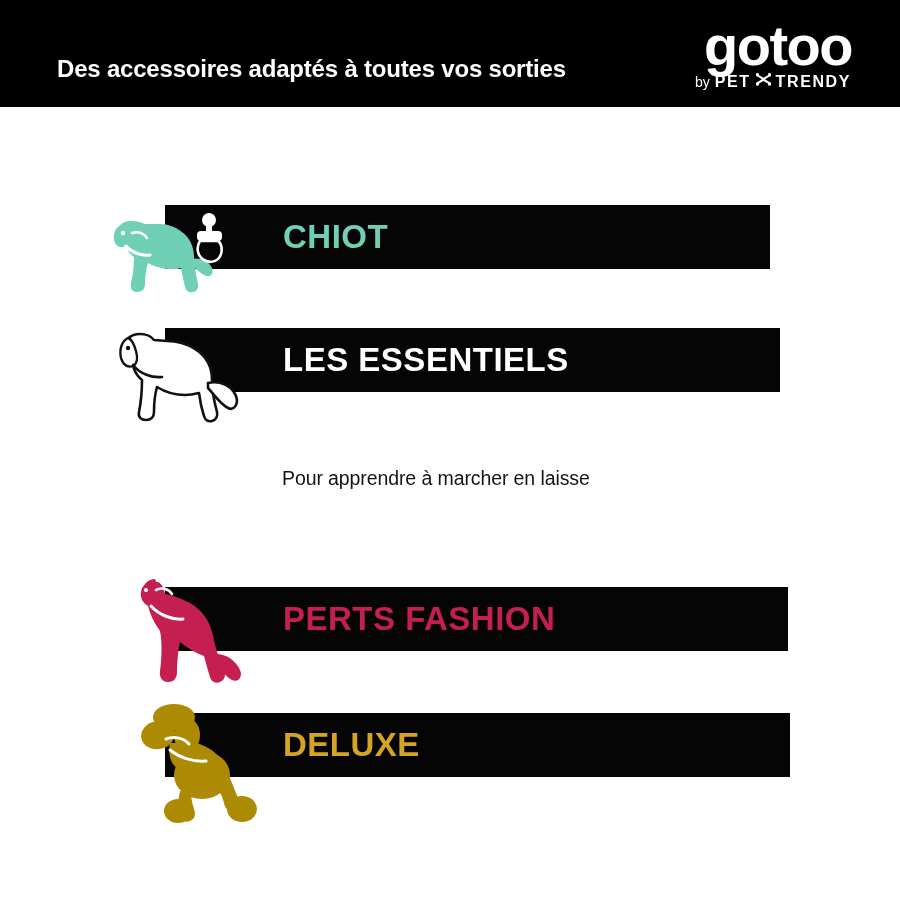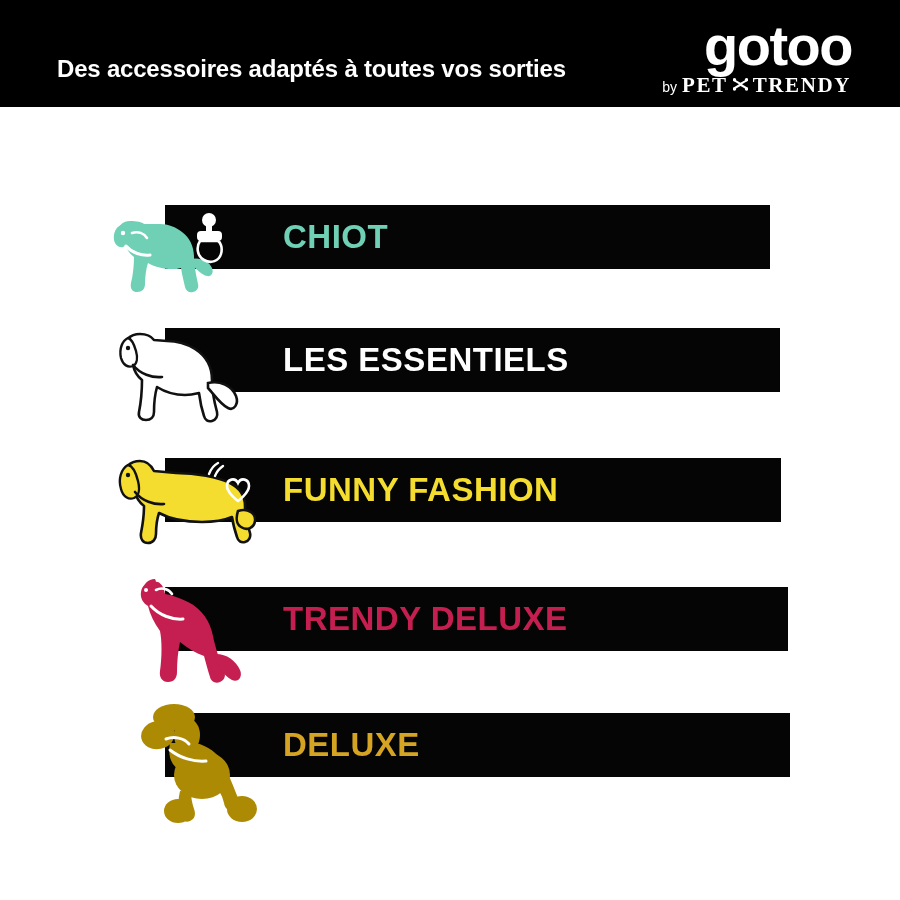--- a/index.html
+++ b/index.html
@@ -66,25 +66,24 @@
     white-space: nowrap;
     margin-left: 33px;
   }
   #logo-by {
     font-size: 14px;
     font-weight: normal;
     color: #ffffff;
     letter-spacing: 0px;
   }
   .logo-petx {
-    font-size: 21px;
+    font-size: 16px;
     font-weight: bold;
     color: #ffffff;
     letter-spacing: 1.6px;
-    font-family: Liberation Serif, serif;
   }
   #logo-x-icon {
     display: inline-block;
     position: relative;
     width: 15px;
     height: 14px;
     vertical-align: -2px;
   }
   #logo-x-icon svg { display: block; }
 
@@ -211,51 +210,24 @@
                  L36 20 C33 16 28 14 22 14 Z"></path>
         <path fill="#ffffff" stroke="#111111" stroke-width="2.4" d="M10 18 C4 21 1 29 3 38 C5 45 10 48 15 46 C19 44 20 38 18 31 C16 24 14 19 10 18 Z"></path>
         <circle cx="10" cy="28" r="2.2" fill="#111111"></circle>
         <path d="M15 45 C22 54 34 58 44 57" stroke="#111111" stroke-width="2.6" fill="none" stroke-linecap="round"></path>
         <path fill="#ffffff" stroke="#111111" stroke-width="2.6" d="M90 63 C102 60 114 66 118 76 C121 84 116 91 110 88 C102 84 95 73 90 68 Z"></path>
       </svg>
     </div>
     <div class="subtitle">Les basiques pour tous les jours</div>
   </div>
 
-  <div class="row" id="row-3">
-    <div class="bar">
-      <div class="bar-title" style="color:#F4DD2E;">FUNNY FASHION</div>
-    </div>
-    <div class="dog" style="left:118px; top:3px; width:138px; height:102px;">
-      <svg viewBox="0 0 138 102">
-        <path fill="#F4DD2E" stroke="#111111" stroke-width="2.6" stroke-linejoin="round" d="M22 10 C12 10 5 17 5 26 C5 33 10 39 17 41 C18 46 21 51 26 55
-                 C26 62 25 72 23 82 C22 88 25 92 30 92 C35 92 38 88 38 83
-                 C38 76 39 68 41 62 C52 68 68 71 84 71 C96 71 107 69 114 66
-                 C115 73 117 80 119 86 C120 90 123 92 127 91 C131 90 133 86 132 82
-                 C129 72 127 62 127 55 C127 45 122 37 112 32 C100 26 78 22 58 22
-                 L36 20 C33 14 28 10 22 10 Z"></path>
-        <path fill="#F4DD2E" stroke="#111111" stroke-width="2.4" d="M10 14 C3 18 0 28 3 38 C5 46 11 49 16 47 C21 45 22 38 20 30 C18 22 15 15 10 14 Z"></path>
-        <circle cx="10" cy="24" r="2.2" fill="#111111"></circle>
-        <path d="M17 41 C24 50 36 54 46 53" stroke="#111111" stroke-width="2.6" fill="none" stroke-linecap="round"></path>
-        <path fill="#F4DD2E" stroke="#111111" stroke-width="2.6" d="M120 60 C130 57 138 62 137 70 C136 77 129 80 123 76 C118 73 118 66 120 60 Z"></path>
-      </svg>
-    </div>
-    <div class="badge" style="left:206px; top:12px; width:52px; height:48px;">
-      <svg viewBox="0 0 52 48">
-        <path d="M32 22 C32 15 24 13 21 19 C18 13 10 15 10 22 C10 29 21 37 21 37 C21 37 32 29 32 22 Z" fill="none" stroke="#ffffff" stroke-width="2.6" transform="translate(11,4)"></path>
-        <path d="M3 14 C5 9 8 5 12 3" stroke="#ffffff" stroke-width="2.4" fill="none" stroke-linecap="round"></path>
-        <path d="M9 16 C11 11 14 8 17 6" stroke="#ffffff" stroke-width="2.4" fill="none" stroke-linecap="round"></path>
-      </svg>
-    </div>
-
-  </div>
 
   <div class="row" id="row-4">
     <div class="bar">
-      <div class="bar-title" style="color:#C41F50;">TRENDY DELUXE</div>
+      <div class="bar-title" style="color:#C41F50;">PERTS FASHION</div>
     </div>
     <div class="dog" style="left:130px; top:-1px; width:115px; height:115px;">
       <svg viewBox="0 0 115 115">
         <path fill="#C41F50" d="M28 6 C20 4 12 8 11 16 C10 22 13 27 18 30
               C20 38 24 47 30 55 C32 65 32 80 30 95 C29 101 32 106 38 106
               C44 106 47 102 47 96 C47 86 48 75 50 66 C57 72 66 77 74 80
               C76 87 78 95 80 101 C81 105 85 108 90 106 C95 104 96 99 94 95
               C89 83 85 70 83 60 C80 45 72 33 58 26 C50 22 42 19 35 18
               C34 12 32 8 28 6 Z"></path>
         <path fill="#C41F50" d="M25 3 C18 3 13 8 13 16 C13 22 16 27 21 29

